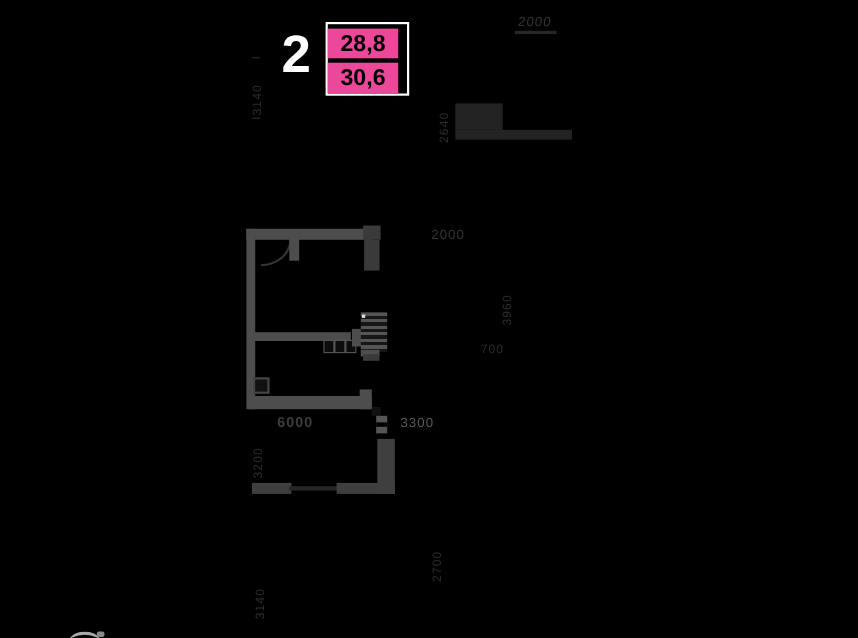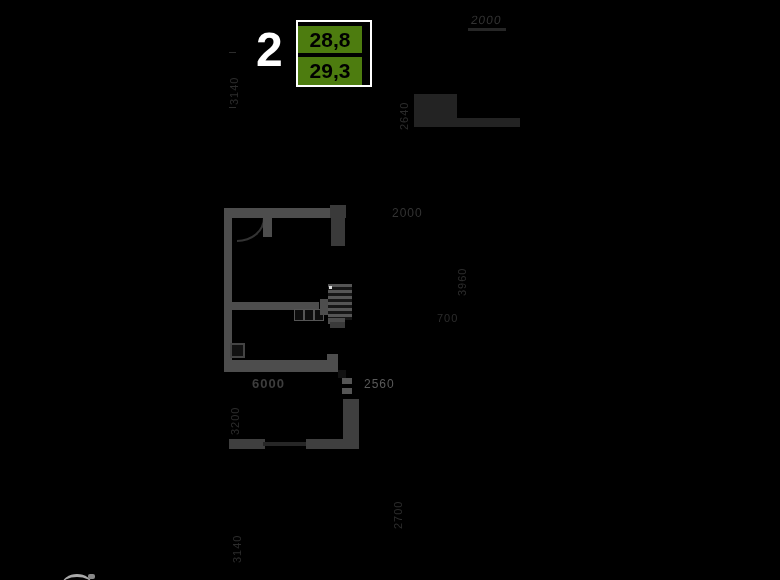--- a/index.html
+++ b/index.html
@@ -2,21 +2,21 @@
 <html><head>
 <meta charset="utf-8">
 <style>
   html,body{margin:0;padding:0;background:#000;}
   #stage{position:relative;width:780px;height:580px;background:#000;overflow:hidden;
          font-family:"Liberation Sans", sans-serif;}
   .abs{position:absolute;}
   
   .apt-num{color:#fff;font-weight:bold;font-size:48px;line-height:1;}
   .badge-frame{border:2px solid #fff;background:transparent;}
-  .badge-cell{background:#4d7c0f;color:#000;font-weight:bold;font-size:21px;
+  .badge-cell{background:#ec4899;color:#000;font-weight:bold;font-size:21px;
               display:flex;align-items:center;justify-content:center;}
   
   .dim{color:#333;font-size:12px;letter-spacing:1px;white-space:nowrap;}
   .dim.dark{color:#2c2c2c;font-size:11px;}
   .vdim{writing-mode:vertical-rl;transform:rotate(180deg);color:#2c2c2c;
         font-size:11px;letter-spacing:1px;white-space:nowrap;}
   .slant{transform:skewX(-8deg);}
   
   .wall{background:#4d4d4d;}
   .wall.dk{background:#3a3a3a;}
@@ -38,21 +38,21 @@
 </style>
 </head>
 <body>
 
 <div id="stage">
 
   <div class="abs apt-num" style="left:256px;top:26px;">2</div>
 
   <div class="abs badge-frame" style="left:296px;top:20px;width:72px;height:63px;"></div>
   <div class="abs badge-cell" style="left:298px;top:26px;width:64px;height:27px;">28,8</div>
-  <div class="abs badge-cell" style="left:298px;top:57px;width:64px;height:28px;">29,3</div>
+  <div class="abs badge-cell" style="left:298px;top:57px;width:64px;height:28px;">30,6</div>
 
   <div class="abs dim slant" style="left:471px;top:13px;">2000</div>
   <div class="abs thinline" style="left:468px;top:28px;width:38px;height:3px;"></div>
 
   <div class="abs vdim" style="left:398px;top:88px;height:42px;">2640</div>
   <div class="abs faint" style="left:414px;top:94px;width:43px;height:24px;"></div>
   <div class="abs faint" style="left:414px;top:118px;width:106px;height:9px;"></div>
 
   <div class="abs dim" style="left:392px;top:206px;">2000</div>
 
@@ -89,21 +89,21 @@
 
   <div class="abs vdim" style="left:456px;top:251px;height:45px;">3960</div>
   <div class="abs dim dark" style="left:437px;top:312px;">700</div>
 
   <div class="abs dim" style="left:252px;top:376px;font-size:13px;font-weight:bold;color:#3d3d3d;">6000</div>
 
   <div class="abs" style="left:338px;top:370px;width:8px;height:8px;background:#111;"></div>
   <div class="abs marker-body" style="left:342px;top:378px;width:10px;height:16px;"></div>
   <div class="abs marker-notch" style="left:342px;top:384px;width:10px;height:4px;"></div>
 
-  <div class="abs dim" style="left:364px;top:377px;color:#5a5a5a;">2560</div>
+  <div class="abs dim" style="left:364px;top:377px;color:#5a5a5a;">3300</div>
 
   <div class="abs vdim" style="left:229px;top:397px;height:38px;">3200</div>
 
   <div class="abs wall dim-wall" style="left:229px;top:439px;width:36px;height:10px;"></div>
   <div class="abs thinline" style="left:263px;top:442px;width:45px;height:4px;"></div>
   <div class="abs wall dim-wall" style="left:306px;top:439px;width:53px;height:10px;"></div>
   <div class="abs wall dim-wall" style="left:343px;top:399px;width:16px;height:50px;"></div>
 
   <div class="abs vdim" style="left:392px;top:487px;height:42px;">2700</div>
   <div class="abs vdim" style="left:231px;top:521px;height:42px;">3140</div>

